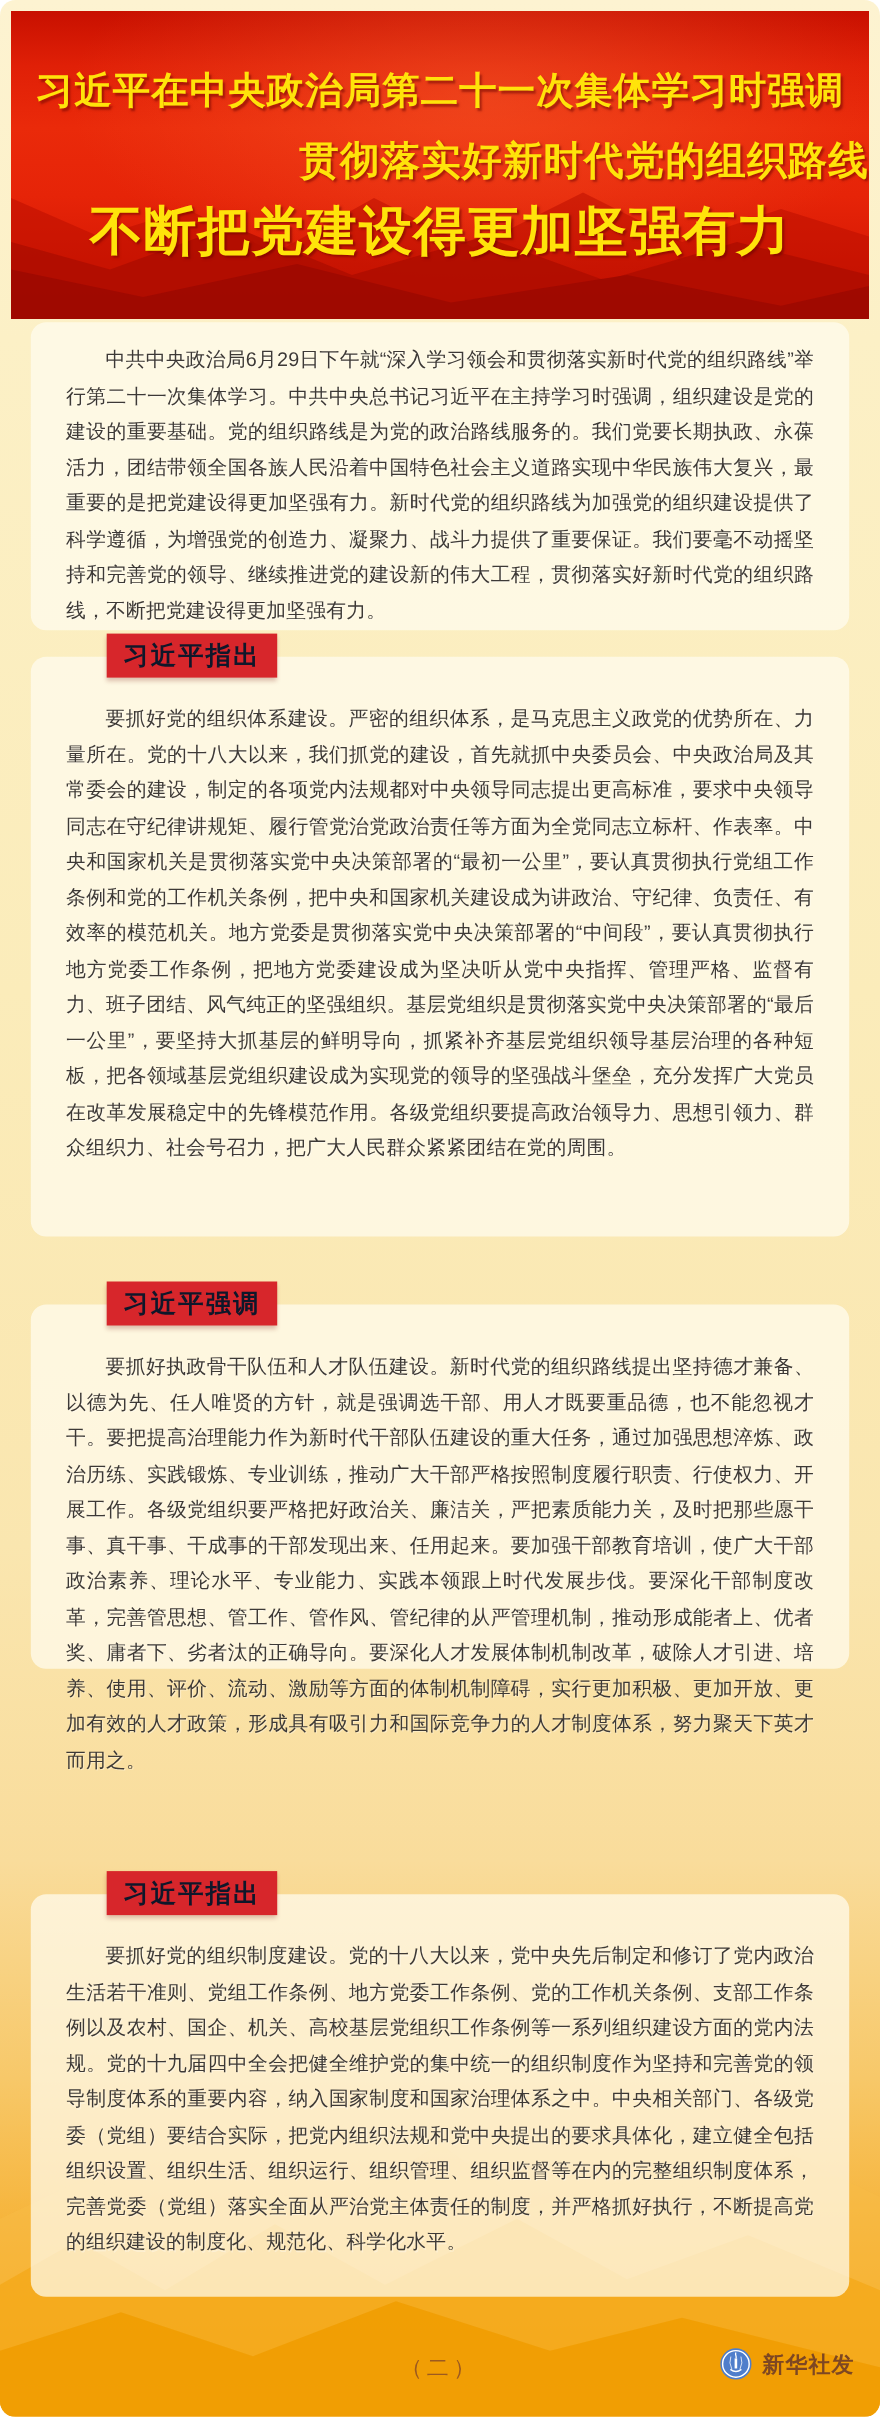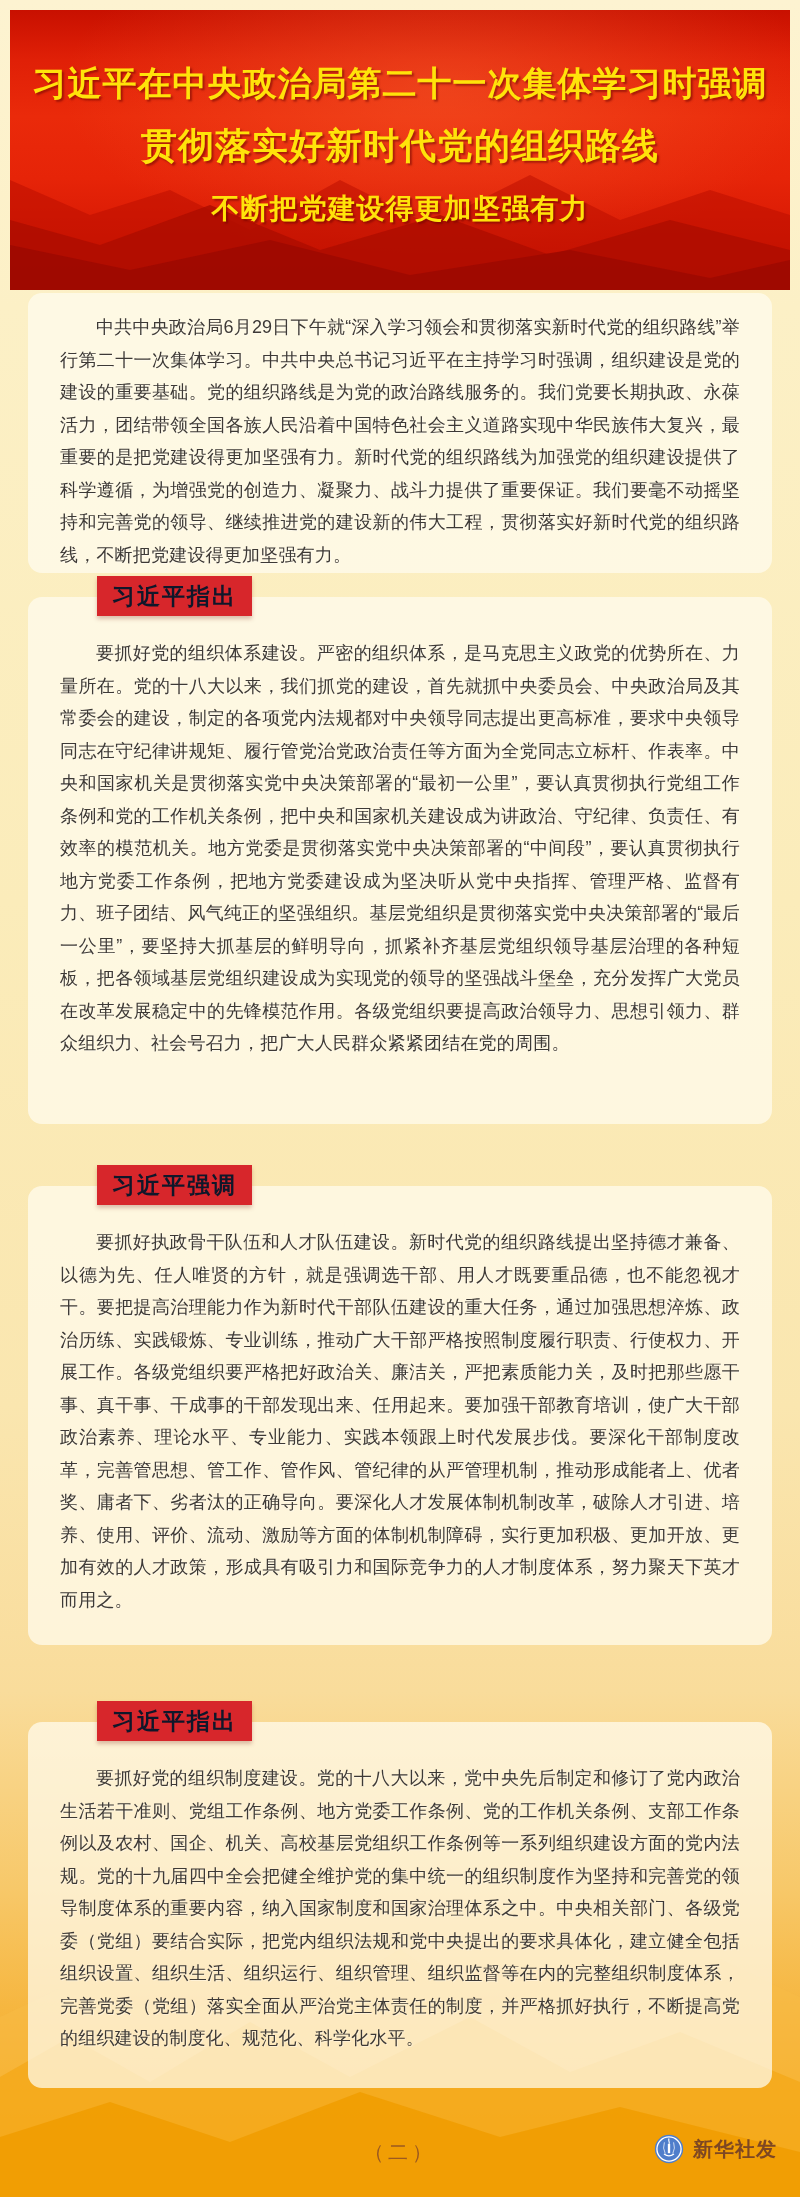--- a/index.html
+++ b/index.html
@@ -4,47 +4,48 @@
 <style>
   html,body{margin:0;padding:0;}
   .page{
     position:relative;
     width:800px;height:2197px;
     overflow:hidden;
     font-family:"Liberation Sans", sans-serif;
     background:linear-gradient(180deg,
       #fdf3d1 0%, #fcf0c6 14%, #fbecba 41%, #fae6af 64%,
       #f9dc9b 77%, #f7c869 86%, #f6b133 93%, #f9a505 100%);
+    border-radius:14px;
   }
   
   .banner{
     position:absolute;left:10px;top:10px;width:780px;height:280px;
     background:linear-gradient(180deg,#c81000 0%,#e02007 18%,#ea2a0a 38%,#e62408 60%,#d91a04 80%,#c91203 100%);
     overflow:hidden;
   }
   .banner::before{
     content:"";position:absolute;inset:0;
     background:radial-gradient(ellipse at 55% 28%, rgba(255,120,60,.35), transparent 62%);
   }
   .banner-mtn{position:absolute;left:0;bottom:0;width:780px;height:170px;}
   .banner-titles{position:relative;z-index:2;text-align:center;color:#ffe30a;font-weight:bold;letter-spacing:1px;}
   .t1{margin:0;padding-top:56px;font-size:34px;line-height:34px;text-shadow:2px 2px 2px rgba(100,0,0,.5);}
-  .t2{margin:28px 0 0 0;font-size:36px;line-height:36px;text-shadow:2px 2px 2px rgba(100,0,0,.5);}
-  .t3{margin:29px 0 0 0;font-size:28px;line-height:36px;text-shadow:2px 2px 2px rgba(100,0,0,.5);font-family:Liberation Mono, monospace;}
+  .t2{margin:28px 0 0 0;font-size:36px;line-height:36px;text-shadow:2px 2px 2px rgba(100,0,0,.5);text-align:right;}
+  .t3{margin:29px 0 0 0;font-size:48px;line-height:36px;text-shadow:2px 2px 2px rgba(100,0,0,.5);}
   
   .bottom-mtn{position:absolute;left:0;bottom:0;width:800px;height:330px;}
   
   .panel{
     position:absolute;left:28px;width:744px;
     background:rgba(255,252,240,.72);
     border-radius:14px;
   }
   .panel-intro{top:293px;height:280px;}
   .panel-s1{top:597px;height:527px;}
-  .panel-s2{top:1186px;height:459px;}
+  .panel-s2{top:1186px;height:331px;}
   .panel-s3{top:1722px;height:366px;}
   .body-text{
     margin:0;padding:40px 32px 0 32px;
     font-size:18px;line-height:32.5px;letter-spacing:.2px;
     color:#3d3936;text-align:justify;text-indent:2em;
     text-shadow:1px 1px 0 rgba(255,255,255,.35);
   }
   .panel-intro .body-text{padding-top:18px;}
   .quote-label{
     position:absolute;top:-21px;left:69px;

